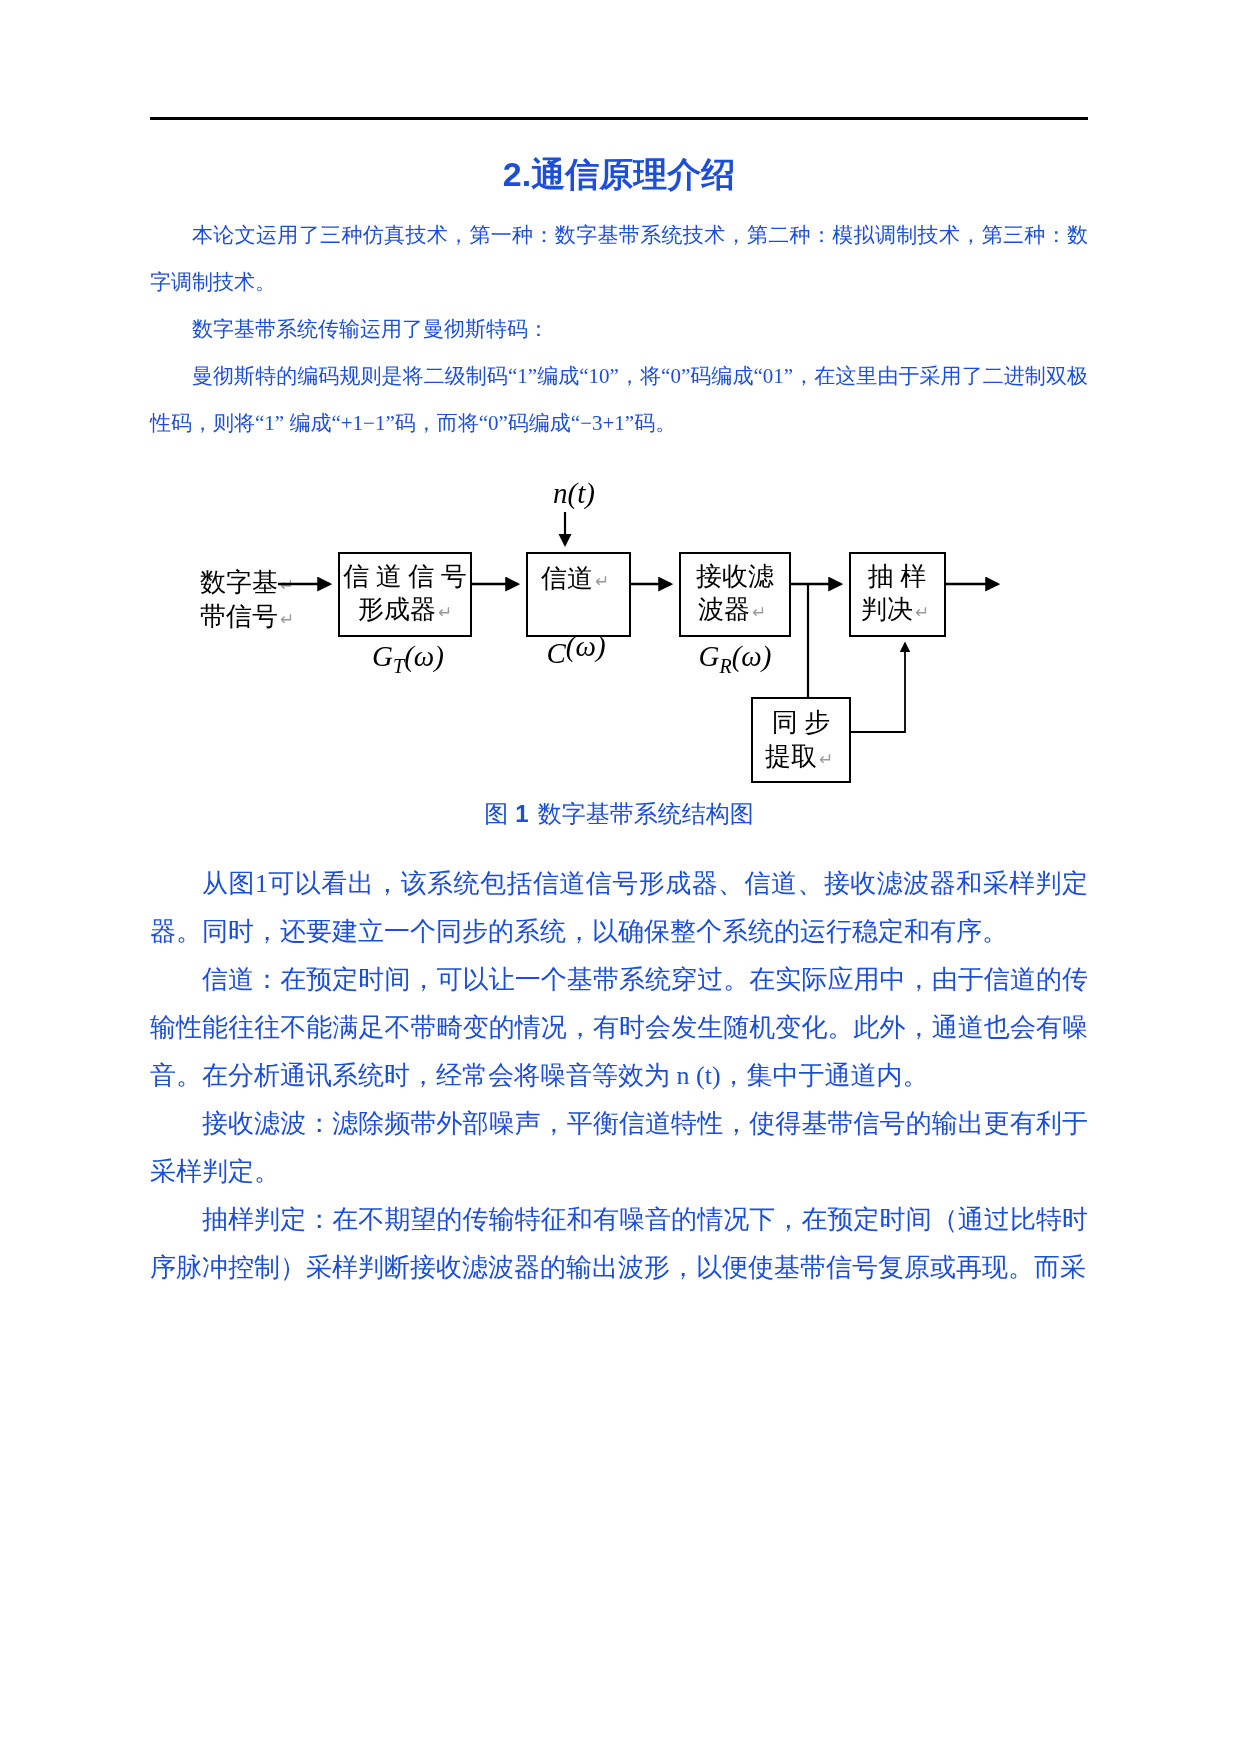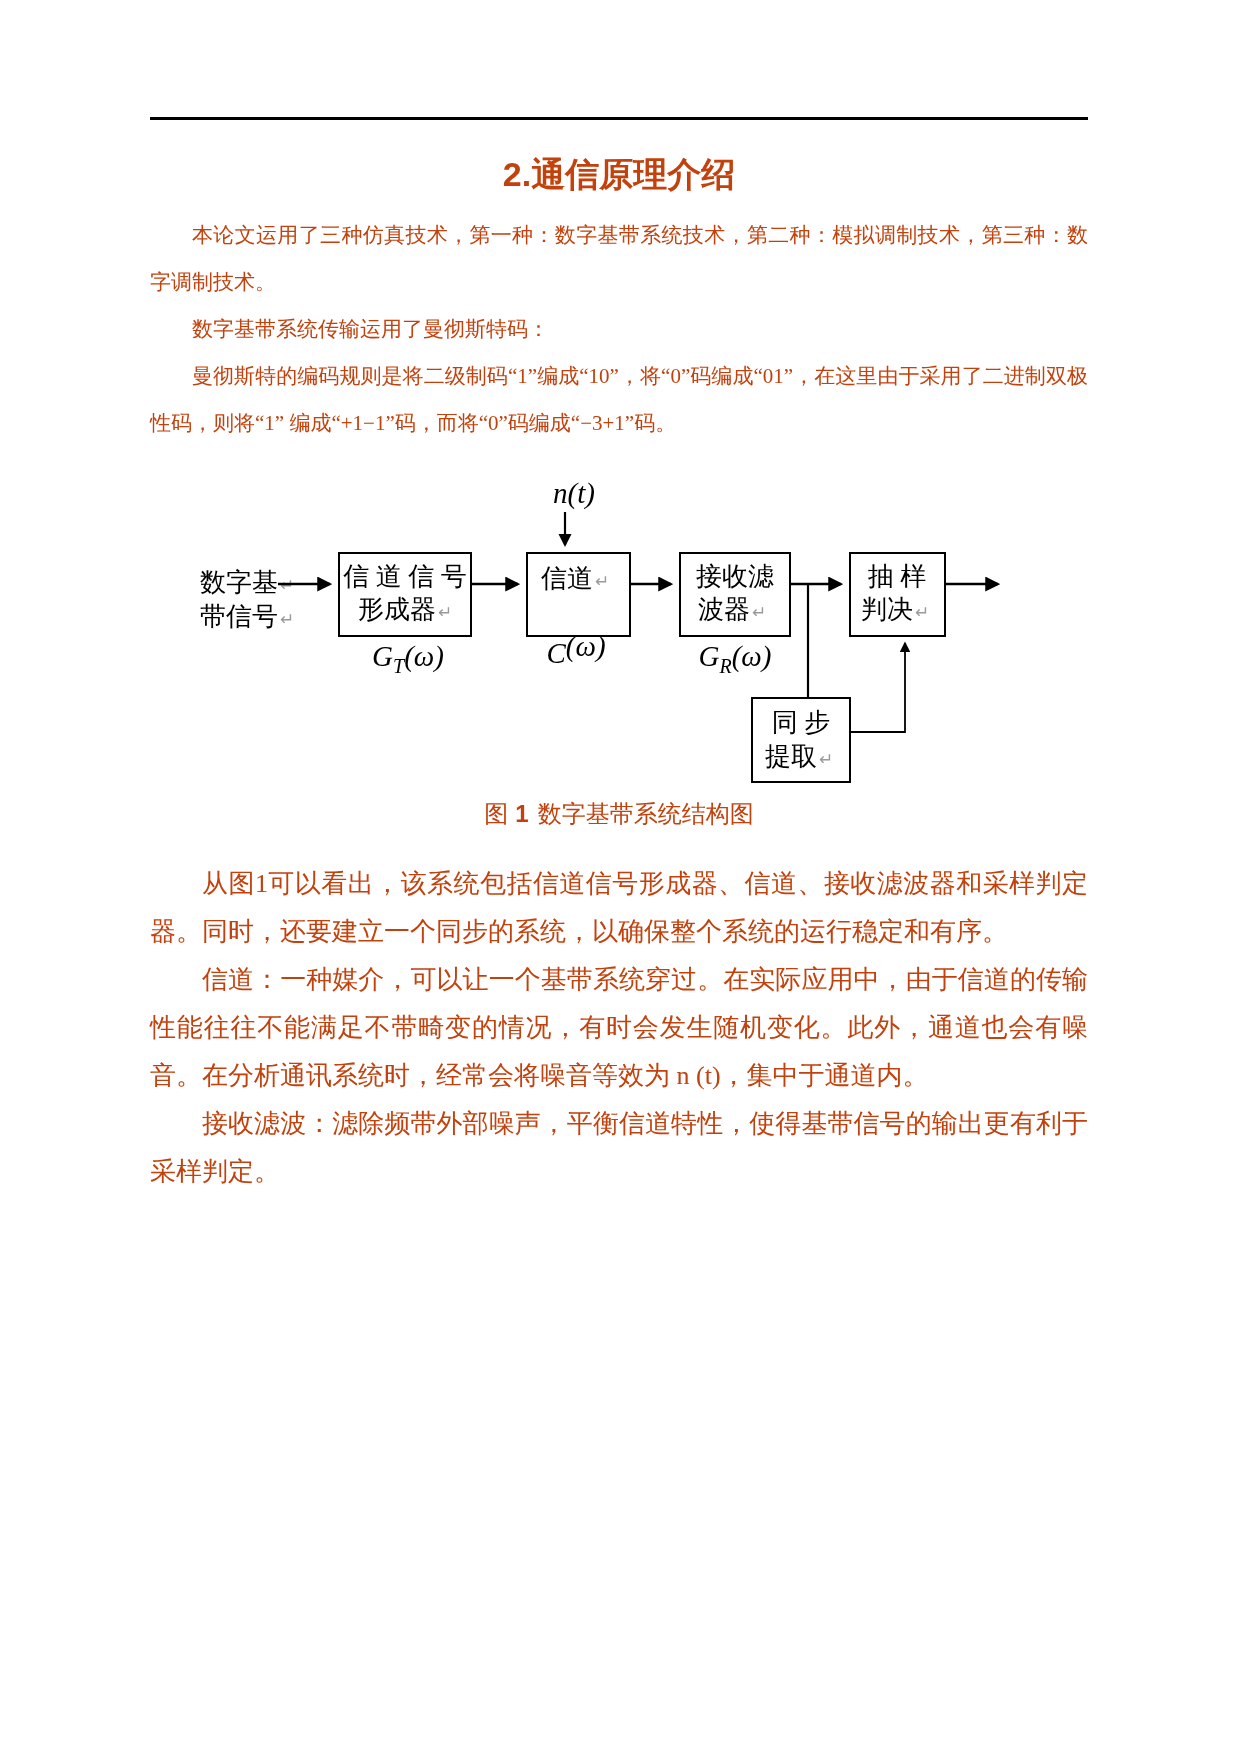--- a/index.html
+++ b/index.html
@@ -1,18 +1,18 @@
 <!DOCTYPE html>
 <html><head>
 <meta charset="utf-8">
 <style>
   html,body { margin:0; padding:0; background:#ffffff; }
   .page {
     position:relative; width:1240px; height:1391px; background:#ffffff;
-    color:#c2410c; overflow:hidden;
+    color:#1d4ed8; overflow:hidden;
     font-family:"Liberation Serif","DejaVu Serif",serif;
   }
   .content {
     position:absolute; left:150px; top:117px; width:938px;
     border-top:3px solid #000;
   }
   .doc-title {
     margin:33px 0 0 0; text-align:center;
     font-family:"Liberation Sans","DejaVu Sans",sans-serif;
     font-weight:bold; font-size:34px; line-height:42px;
@@ -118,20 +118,21 @@
         <text class="math" x="238" y="201" text-anchor="middle"><tspan>G</tspan><tspan class="sub" dy="7">T</tspan><tspan dy="-7">(ω)</tspan></text>
         <text class="math" x="406" y="198" text-anchor="middle"><tspan>C</tspan><tspan class="sub" dy="7"></tspan><tspan dy="-7">(ω)</tspan></text>
         <text class="math" x="565" y="201" text-anchor="middle"><tspan>G</tspan><tspan class="sub" dy="7">R</tspan><tspan dy="-7">(ω)</tspan></text>
       </svg>
 
       <div class="fig-caption"><span>图</span><span class="num">1</span><span>数字基带系统结构图</span></div>
     </div>
 
     <div class="para-bottom">
       <p>从图1可以看出，该系统包括信道信号形成器、信道、接收滤波器和采样判定器。同时，还要建立一个同步的系统，以确保整个系统的运行稳定和有序。</p>
-      <p>信道：一种媒介，可以让一个基带系统穿过。在实际应用中，由于信道的传输性能往往不能满足不带畸变的情况，有时会发生随机变化。此外，通道也会有噪音。在分析通讯系统时，经常会将噪音等效为 n (t)，集中于通道内。</p>
+      <p>信道：在预定时间，可以让一个基带系统穿过。在实际应用中，由于信道的传输性能往往不能满足不带畸变的情况，有时会发生随机变化。此外，通道也会有噪音。在分析通讯系统时，经常会将噪音等效为 n (t)，集中于通道内。</p>
       <p>接收滤波：滤除频带外部噪声，平衡信道特性，使得基带信号的输出更有利于采样判定。</p>
+      <p>抽样判定：在不期望的传输特征和有噪音的情况下，在预定时间（通过比特时序脉冲控制）采样判断接收滤波器的输出波形，以便使基带信号复原或再现。而采</p>
     </div>
 
   </div>
 
   <div class="pagenum">3</div>
 </div>
 
 </body></html>

